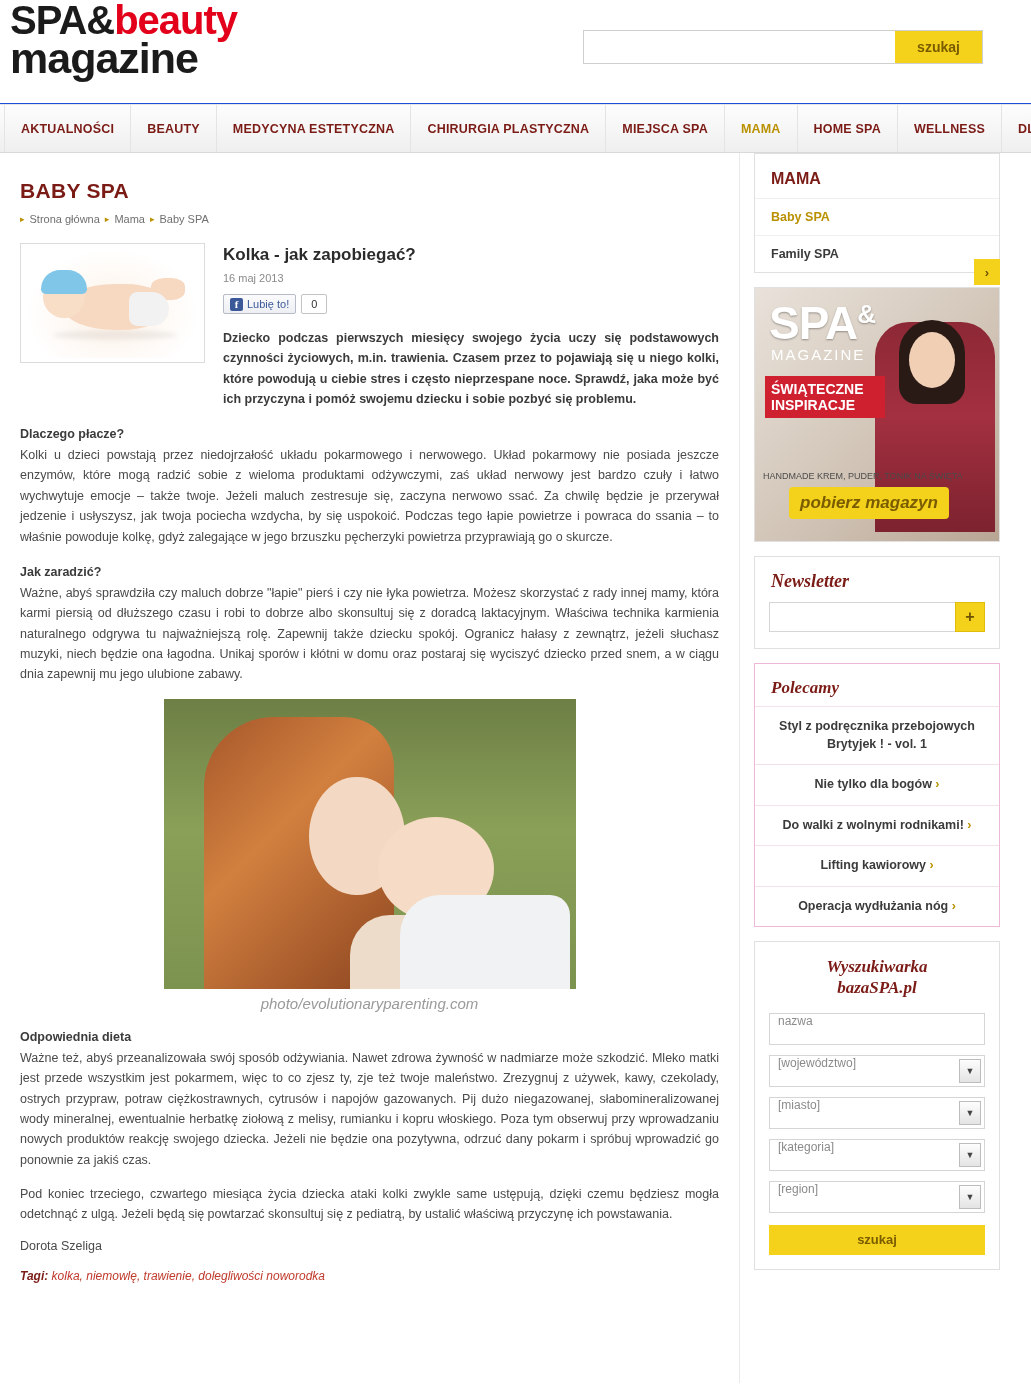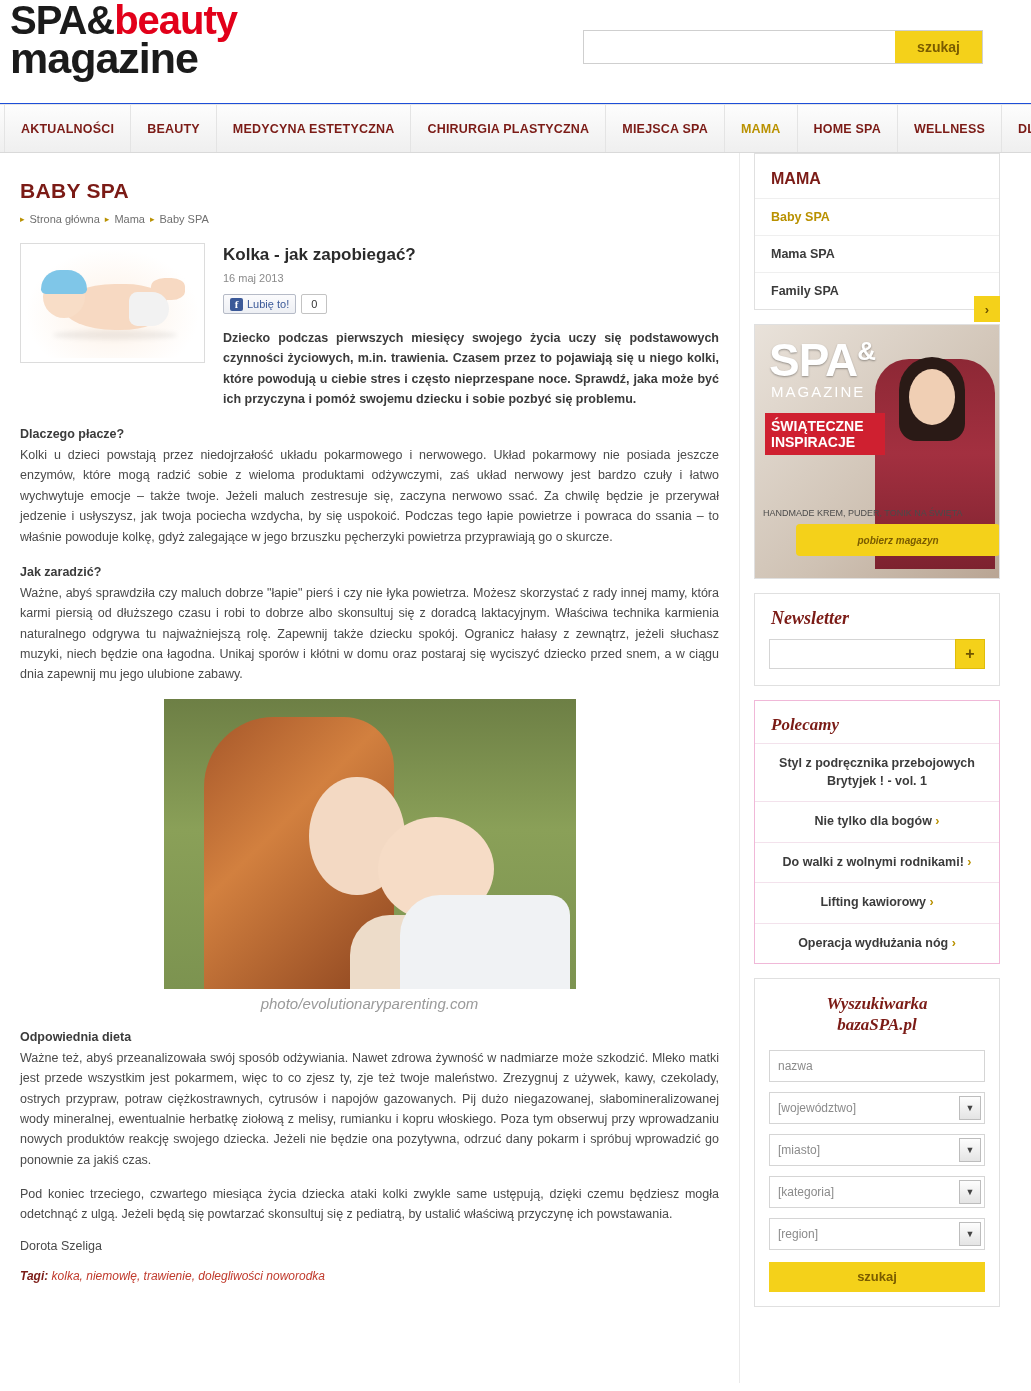--- a/index.html
+++ b/index.html
@@ -260,24 +260,24 @@
   }
   .promo-woman-hair {
     position: absolute; right: 34px; top: 32px; width: 66px; height: 84px;
     background: #2a1a16; border-radius: 34px 34px 18px 18px;
   }
   .promo-strip {
     position: absolute; left: 8px; bottom: 58px; font-size: 9px; color: #4b4b4b;
     line-height: 1.5;
   }
   .promo-btn {
-    position: absolute; left: 41px; bottom: 22px;
-    width: 204px; height: 32px; background: #f4d11a;
+    position: absolute; left: 34px; bottom: 22px;
+    width: 160px; height: 32px; background: #f4d11a;
     border-radius: 4px; display: flex; align-items: center; justify-content: center;
-    color: #7a5c00; font-size: 10px; font-style: italic; font-weight: bold;
+    color: #7a5c00; font-size: 17px; font-style: italic; font-weight: bold;
     cursor: pointer;
   }
 
   
   .news-title {
     font-size: 18px; color: #7b1b16; font-style: italic; font-weight: bold;
     padding: 14px 16px 10px; font-family: "Liberation Serif", serif;
   }
   .news-row { display: flex; padding: 0 14px 16px; }
   .news-input {
@@ -303,21 +303,21 @@
   .pink-link .arr { color: #b99100; }
 
   
   .ws-title {
     font-size: 17px; color: #7b1b16; font-style: italic; font-weight: bold;
     padding: 14px 16px 4px; text-align: center; line-height: 1.25;
     font-family: "Liberation Serif", serif;
   }
   .ws-field {
     margin: 10px 14px 0; height: 32px; border: 1px solid #d5d5d5;
-    display: flex; align-items: center; padding: 0 8px;
+    display: flex; padding: 0 8px;
     font-size: 12px; color: #8b8b8b; background: #fff; position: relative;
   }
   .ws-select .caret {
     position: absolute; right: 3px; top: 3px; width: 22px; height: 24px;
     background: linear-gradient(to bottom,#fdfdfd,#e4e4e4);
     border: 1px solid #bdbdbd;
     display: flex; align-items: center; justify-content: center;
     font-size: 9px; color: #444;
   }
   .ws-submit {
@@ -432,21 +432,20 @@
         </div>
       </div>
 
     </div>
 
     <div class="aside">
 
       <div class="box">
         <div class="box-title">MAMA</div>
         <div class="side-link active">Baby SPA</div>
-        <div class="side-link">Mama SPA</div>
         <div class="side-link">Family SPA</div>
         <div class="next-btn">›</div>
       </div>
 
       <div class="promo">
         <div class="promo-cover"></div>
         <div class="promo-woman"></div>
         <div class="promo-woman-hair"></div>
         <div class="promo-woman-face"></div>
         <div class="promo-spa">

